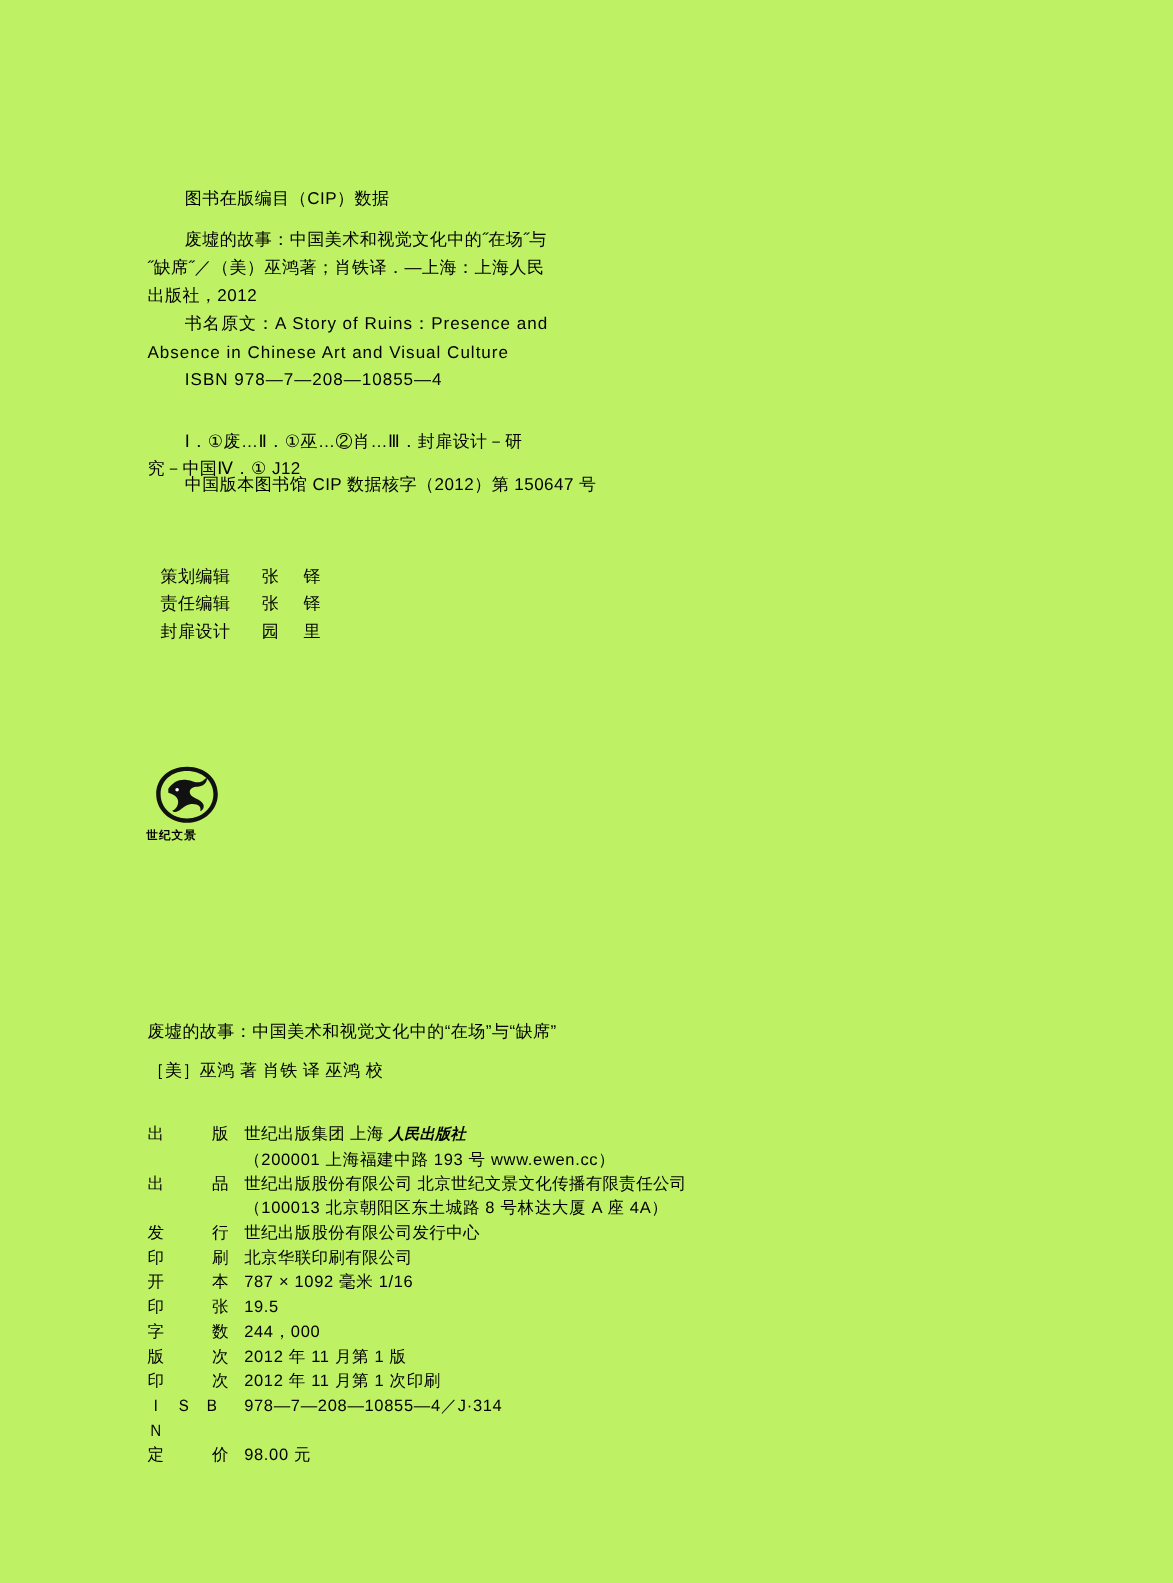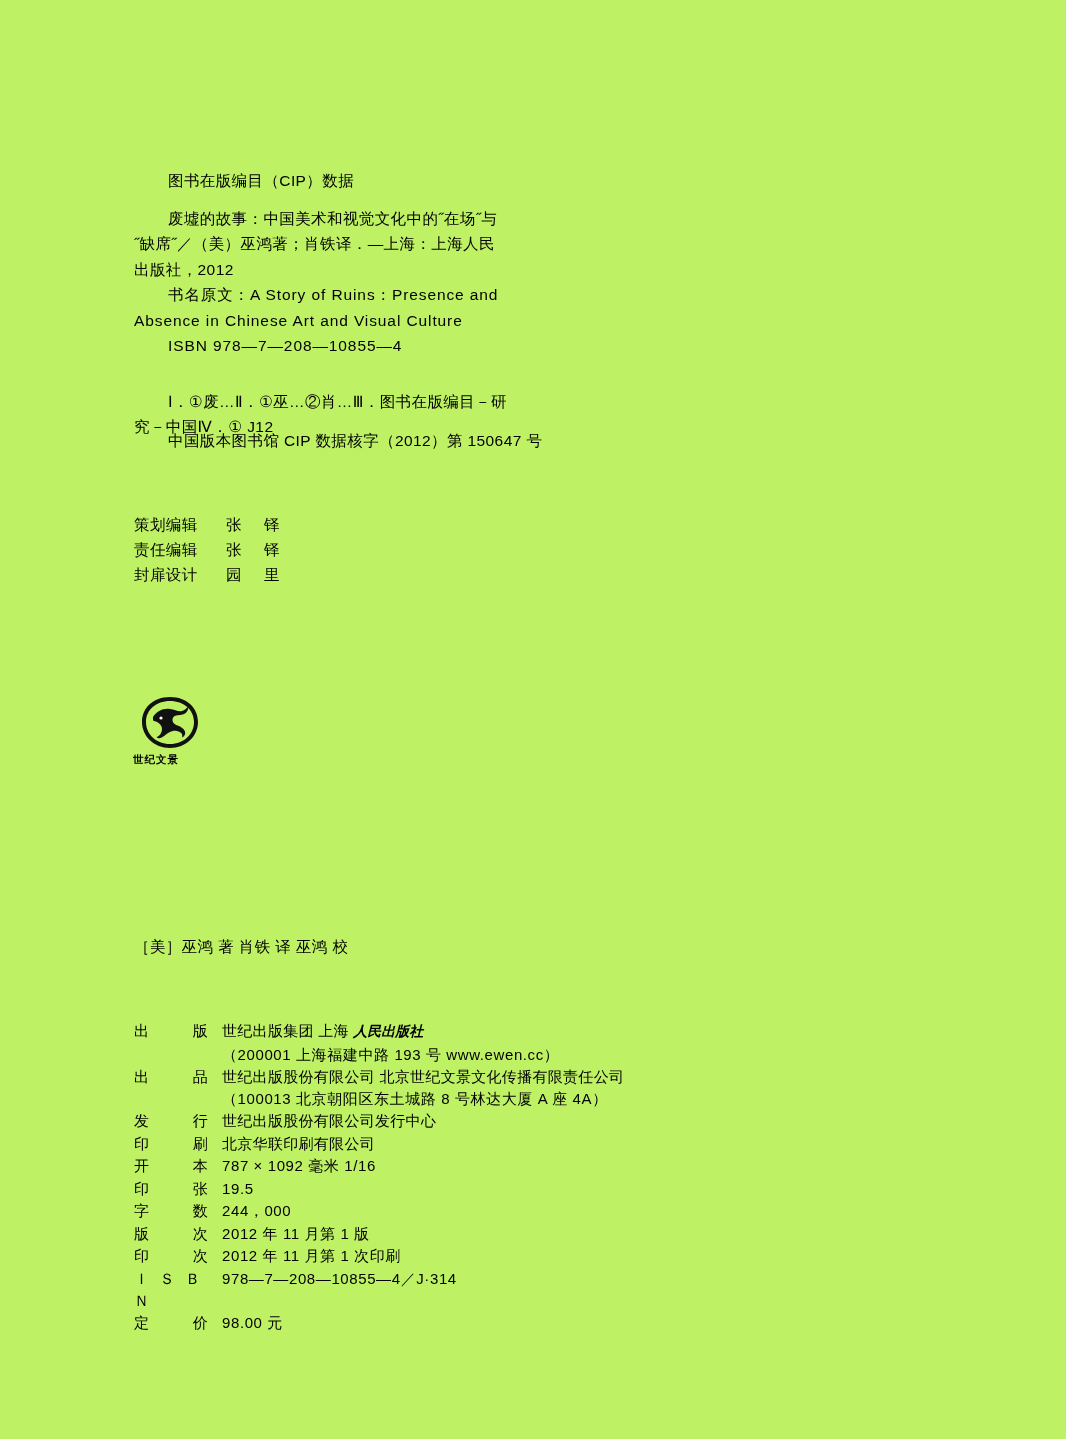--- a/index.html
+++ b/index.html
@@ -55,20 +55,21 @@
     top: 512px;
     font-size: 15.5px;
     line-height: 25px;
     letter-spacing: 0.4px;
   }
   .credits .row {
     display: flex;
   }
   .credits .role {
     width: 92px;
+    margin-left: 12px;
   }
   .credits .name1 { width: 38px; }
 
   
   .logo {
     position: absolute;
     left: 133px;
     top: 695px;
     width: 76px;
     height: 82px;
@@ -157,21 +158,21 @@
     <div class="line indent">图书在版编目（CIP）数据</div>
     <div class="gap-sm"></div>
     <div class="line indent">废墟的故事：中国美术和视觉文化中的˝在场˝与</div>
     <div class="line">˝缺席˝／（美）巫鸿著；肖铁译．—上海：上海人民</div>
     <div class="line">出版社，2012</div>
     <div class="line indent latin">书名原文：A Story of Ruins：Presence and</div>
     <div class="line latin">Absence in Chinese Art and Visual Culture</div>
     <div class="line indent latin">ISBN 978—7—208—10855—4</div>
     <div class="gap-md"></div>
     <div class="gap-sm"></div>
-    <div class="line indent">Ⅰ．①废…Ⅱ．①巫…②肖…Ⅲ．图书在版编目－研</div>
+    <div class="line indent">Ⅰ．①废…Ⅱ．①巫…②肖…Ⅲ．封扉设计－研</div>
     <div class="line">究－中国Ⅳ．① J12</div>
   </div>
 
   <div class="cip-core">中国版本图书馆 CIP 数据核字（2012）第 150647 号</div>
 
   <div class="credits">
     <div class="row">
       <span class="role">策划编辑</span>
       <span class="name1">张</span>
       <span>铎</span>
@@ -199,20 +200,21 @@
                C44 39.6 42.6 37.4 39.6 36.4 C36.6 35.4 33 35.8 30 37.4
                C27 39 25 41.4 22.6 42.6 C20.6 43.6 18.6 43.4 17.6 42
                C19.6 41.4 21 40 22 38 C23.4 35.2 23.4 32.4 21.6 30
                C19.8 27.6 16.6 26.4 14 25.6 Z" fill="#111"></path>
       <circle cx="22" cy="23" r="1.6" fill="#fff"></circle>
     </svg>
     <div class="logo-text">世纪文景</div>
   </div>
 
   <div class="colophon-title">
+    <div>废墟的故事：中国美术和视觉文化中的“在场”与“缺席”</div>
     <div class="authors">［美］巫鸿 著   肖铁 译   巫鸿 校</div>
   </div>
 
   <div class="imprint">
 
     <div class="row">
       <div class="label">
         <span>出</span>
         <span>版</span>
       </div>

